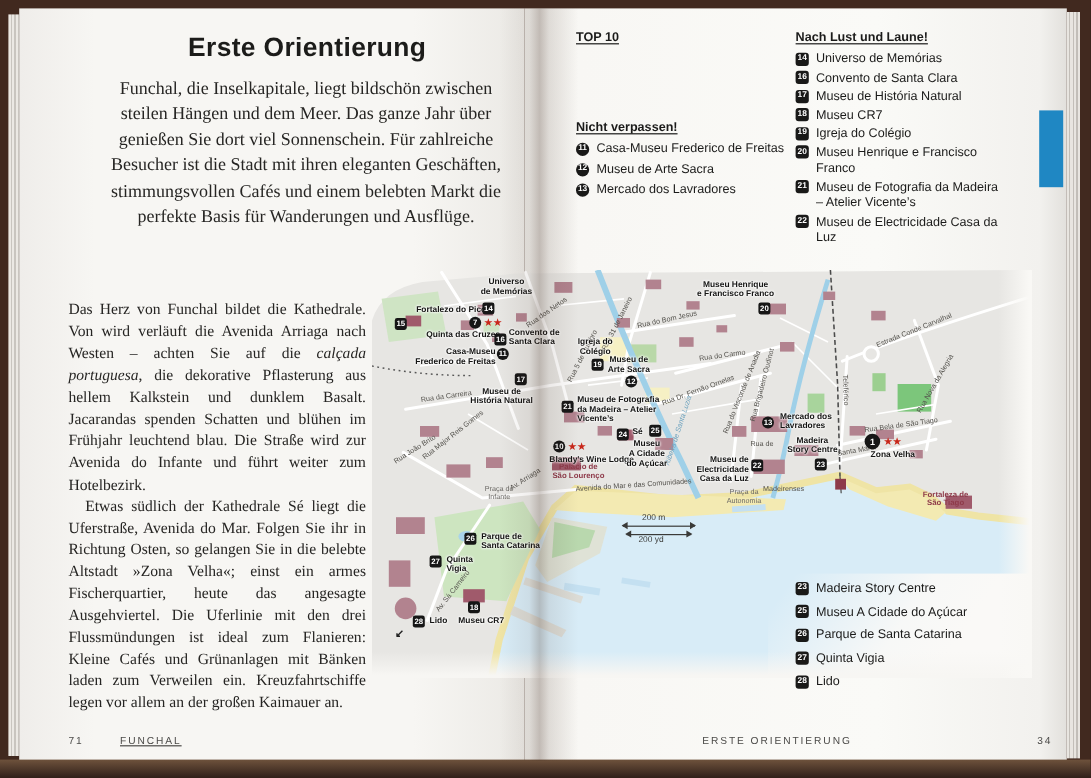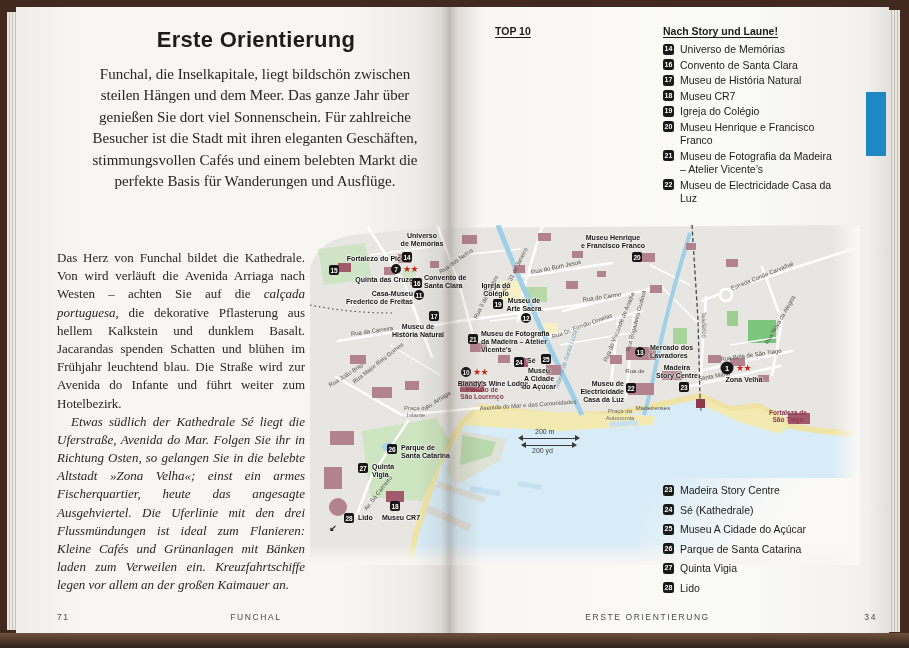--- a/index.html
+++ b/index.html
@@ -20,35 +20,35 @@
     background:linear-gradient(to right,rgba(70,48,36,0) 0%,rgba(70,48,36,.08) 38%,rgba(70,48,36,.26) 51%,rgba(70,48,36,.10) 63%,rgba(70,48,36,0) 100%);}
   .tab{position:absolute;left:866px;top:92px;width:20px;height:64px;z-index:30;}
   
   .title{position:absolute;left:100px;top:27px;width:312px;text-align:center;
     font-size:22px;font-weight:bold;letter-spacing:.3px;color:#1c1c1a;}
   .intro{position:absolute;left:92px;top:64px;width:326px;text-align:center;
     font-family:"Liberation Serif",serif;font-size:15px;line-height:1.43;color:#262523;}
   .bodytext{position:absolute;left:57px;top:249px;width:248px;text-align:justify;
     font-family:"Liberation Serif",serif;font-size:13px;line-height:1.4;color:#262523;}
   .bodytext p{margin:0;}
-  .bodytext p + p{text-indent:14px;font-style:italic;}
+  .bodytext p + p{text-indent:14px;}
   .footer{position:absolute;top:612px;font-size:8.5px;letter-spacing:1.6px;color:#4c4b49;z-index:20;}
-  .pn-left{left:57px;} .fl-left{left:100px;width:312px;text-align:center;}
+  .pn-left{left:57px;} .fl-left{left:100px;width:312px;text-decoration:underline;}
   .fl-right{left:505px;width:285px;text-align:center;} .pn-right{left:855px;width:22px;text-align:right;}
   
   .listblock{position:absolute;font-size:10.5px;color:#1b1b1a;z-index:20;}
   .lh{font-weight:bold;text-decoration:underline;text-underline-offset:2px;margin-bottom:6px;}
   .li{position:relative;padding-left:17px;margin-bottom:5px;line-height:12px;}
   #wishlist .li{margin-bottom:2px;line-height:13.5px;}
   #bottomlist .li{margin-bottom:7.5px;}
   .bdg{position:absolute;left:0;top:0.5px;width:11px;height:11px;background:#191918;color:#fff;
     font-size:7px;font-weight:bold;display:flex;align-items:center;justify-content:center;}
   .bdg.ci{border-radius:50%;} .bdg.sq{border-radius:2.5px;}
   .stars{font-size:10px;letter-spacing:0;margin-right:3px;}
-  #top10{left:480px;top:25px;width:175px;margin-left:15px;}
+  #top10{left:480px;top:25px;width:175px;}
   #dontmiss{left:480px;top:100px;width:178px;}
   #wishlist{left:663px;top:25px;width:177px;}
   #bottomlist{left:663px;top:484px;width:200px;}
   
   #map{position:absolute;left:310px;top:225px;width:550px;height:340px;z-index:10;}
   .map-labels{position:absolute;left:0;top:0;width:550px;height:340px;}
   .mk{position:absolute;background:#161616;color:#fff;font-weight:bold;z-index:6;
     display:flex;align-items:center;justify-content:center;transform:translate(-50%,-50%);}
   .mk.sq{width:10px;height:10px;border-radius:2px;font-size:6.5px;}
   .mk.ci{width:10px;height:10px;border-radius:50%;font-size:6.5px;}
@@ -92,37 +92,44 @@
   <div class="bodytext">
     <p><span>Das Herz von Funchal bildet die Kathedrale. Von wird verläuft die Avenida Arriaga nach Westen – achten Sie auf die </span><i>calçada portuguesa</i><span>, die dekorative Pflasterung aus hellem Kalkstein und dunklem Basalt. Jacarandas spenden Schatten und blühen im Frühjahr leuchtend blau. Die Straße wird zur Avenida do Infante und führt weiter zum Hotelbezirk.</span></p>
     <p><span>Etwas südlich der Kathedrale Sé liegt die Uferstraße, Avenida do Mar. Folgen Sie ihr in Richtung Osten, so gelangen Sie in die belebte Altstadt »Zona Velha«; einst ein armes Fischerquartier, heute das angesagte Ausgehviertel. Die Uferlinie mit den drei Flussmündungen ist ideal zum Flanieren: Kleine Cafés und Grünanlagen mit Bänken laden zum Verweilen ein. Kreuzfahrtschiffe legen vor allem an der großen Kaimauer an.</span></p>
   </div>
   <div class="footer pn-left">71</div>
   <div class="footer fl-left">FUNCHAL</div>
 
   <div id="top10" class="listblock">
     <div class="lh">TOP 10</div>
   </div>
+  <div id="dontmiss" class="listblock">
+    <div class="lh">Nicht verpassen!</div>
+    <div class="items">
+        <div class="li"><span class="bdg ci">11</span><span class="lbl">Casa-Museu Frederico de Freitas</span></div>
+        <div class="li"><span class="bdg ci">12</span><span class="lbl">Museu de Arte Sacra</span></div>
+        <div class="li"><span class="bdg ci">13</span><span class="lbl">Mercado dos Lavradores</span></div>
+      </div>
+  </div>
   <div id="wishlist" class="listblock">
-    <div class="lh">Nach Story und Laune!</div>
+    <div class="lh">Nach Lust und Laune!</div>
     <div class="items">
         <div class="li"><span class="bdg sq">14</span><span class="lbl">Universo de Memórias</span></div>
         <div class="li"><span class="bdg sq">16</span><span class="lbl">Convento de Santa Clara</span></div>
         <div class="li"><span class="bdg sq">17</span><span class="lbl">Museu de História Natural</span></div>
         <div class="li"><span class="bdg sq">18</span><span class="lbl">Museu CR7</span></div>
         <div class="li"><span class="bdg sq">19</span><span class="lbl">Igreja do Colégio</span></div>
         <div class="li"><span class="bdg sq">20</span><span class="lbl">Museu Henrique e Francisco Franco</span></div>
         <div class="li"><span class="bdg sq">21</span><span class="lbl">Museu de Fotografia da Madeira – Atelier Vicente’s</span></div>
         <div class="li"><span class="bdg sq">22</span><span class="lbl">Museu de Electricidade Casa da Luz</span></div>
       </div>
   </div>
   <div id="bottomlist" class="listblock">
     <div class="items">
         <div class="li"><span class="bdg sq">23</span><span class="lbl">Madeira Story Centre</span></div>
-        <div class="li"><span class="bdg sq">24</span><span class="lbl">Sé (Kathedrale)</span></div>
         <div class="li"><span class="bdg sq">25</span><span class="lbl">Museu A Cidade do Açúcar</span></div>
         <div class="li"><span class="bdg sq">26</span><span class="lbl">Parque de Santa Catarina</span></div>
         <div class="li"><span class="bdg sq">27</span><span class="lbl">Quinta Vigia</span></div>
         <div class="li"><span class="bdg sq">28</span><span class="lbl">Lido</span></div>
       </div>
   </div>
 
   <div class="footer fl-right">ERSTE ORIENTIERUNG</div>
   <div class="footer pn-right">34</div>
 

